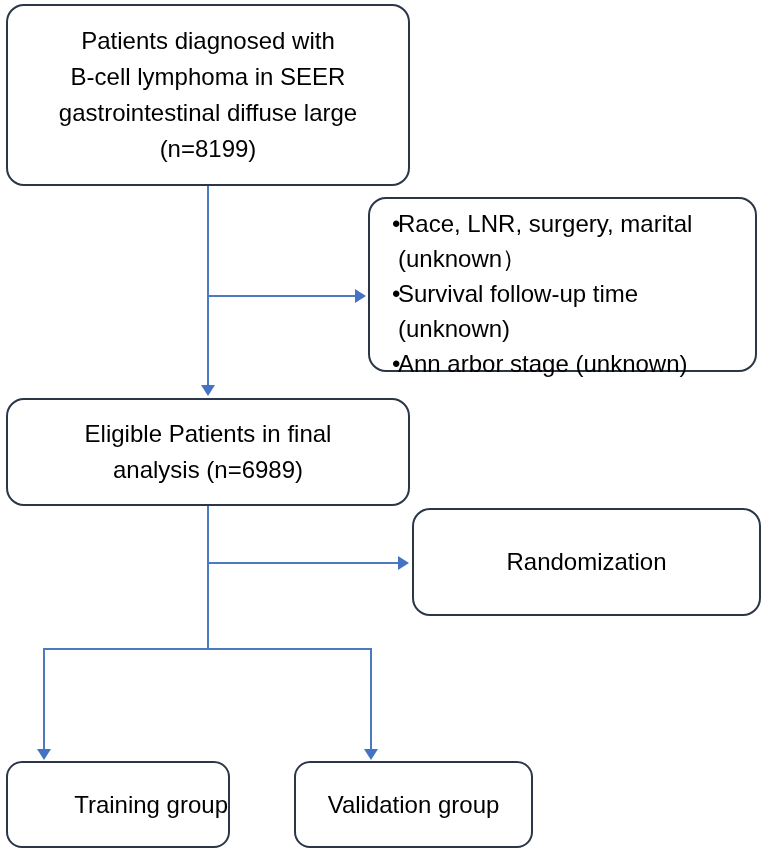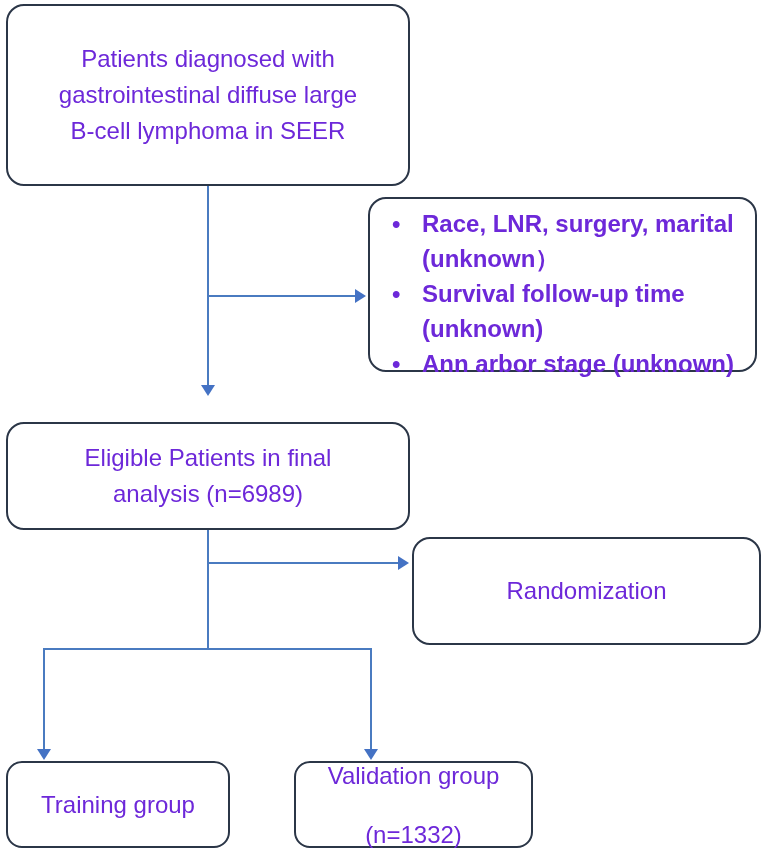--- a/index.html
+++ b/index.html
@@ -6,21 +6,21 @@
     margin: 0;
     padding: 0;
     background: #ffffff;
   }
   .canvas {
     position: relative;
     width: 770px;
     height: 852px;
     background: #ffffff;
     font-family: "Liberation Sans", sans-serif;
-    color: #6d28d9;
+    color: #000000;
     overflow: hidden;
   }
   .box {
     position: absolute;
     box-sizing: border-box;
     background: #ffffff;
     border: 2px solid #2b3647;
     border-radius: 18px;
   }
   .box-text {
@@ -39,22 +39,21 @@
   
   .bullet-list {
     list-style: none;
     margin: 0;
     padding: 7px 6px 0 0;
     font-size: 24px;
     line-height: 35px;
   }
   .bullet-list li {
     position: relative;
-    padding-left: 52px;
-    font-weight: bold;
+    padding-left: 28px;
   }
   .bullet-list li::before {
     content: "\2022";
     position: absolute;
     left: 22px;
     top: 0;
   }
   
   .conn {
     position: absolute;
@@ -97,52 +96,52 @@
 
   <div class="conn v" style="left:43px; top:648px; height:102px;"></div>
   <div class="arrow-down" style="left:37px; top:749px;"></div>
 
   <div class="conn v" style="left:370px; top:648px; height:102px;"></div>
   <div class="arrow-down" style="left:364px; top:749px;"></div>
 
   <div class="box" style="left:6px; top:4px; width:404px; height:182px;">
     <div class="box-text">
       <div class="line">Patients diagnosed with</div>
+      <div class="line">B-cell lymphoma in SEER</div>
       <div class="line">gastrointestinal diffuse large</div>
-      <div class="line">B-cell lymphoma in SEER</div>
+      <div class="line">(n=8199)</div>
     </div>
   </div>
 
   <div class="box" style="left:368px; top:197px; width:389px; height:175px;">
     <ul class="bullet-list">
       <li>Race, LNR, surgery, marital (unknown）</li>
       <li>Survival follow-up time (unknown)</li>
       <li>Ann arbor stage (unknown)</li>
     </ul>
   </div>
 
-  <div class="box" style="left:6px; top:398px; width:404px; height:108px;margin-top:24px;">
+  <div class="box" style="left:6px; top:398px; width:404px; height:108px;">
     <div class="box-text">
       <div class="line">Eligible Patients in final</div>
       <div class="line">analysis (n=6989)</div>
     </div>
   </div>
 
-  <div class="box" style="left:412px; top:508px; width:349px; height:108px;margin-top:29px;">
+  <div class="box" style="left:412px; top:508px; width:349px; height:108px;">
     <div class="box-text">
       <div class="line">Randomization</div>
     </div>
   </div>
 
   <div class="box" style="left:6px; top:761px; width:224px; height:87px; border-radius:16px;">
-    <div class="box-text" style="line-height:35px;">
+    <div class="box-text" style="line-height:35px;align-items:flex-end;">
       <div class="line">Training group</div>
     </div>
   </div>
 
   <div class="box" style="left:294px; top:761px; width:239px; height:87px; border-radius:16px;">
     <div class="box-text" style="line-height:35px;gap:24px;">
       <div class="line">Validation group</div>
-      <div class="line">(n=1332)</div>
     </div>
   </div>
 
 </div>
 
 </body></html>

